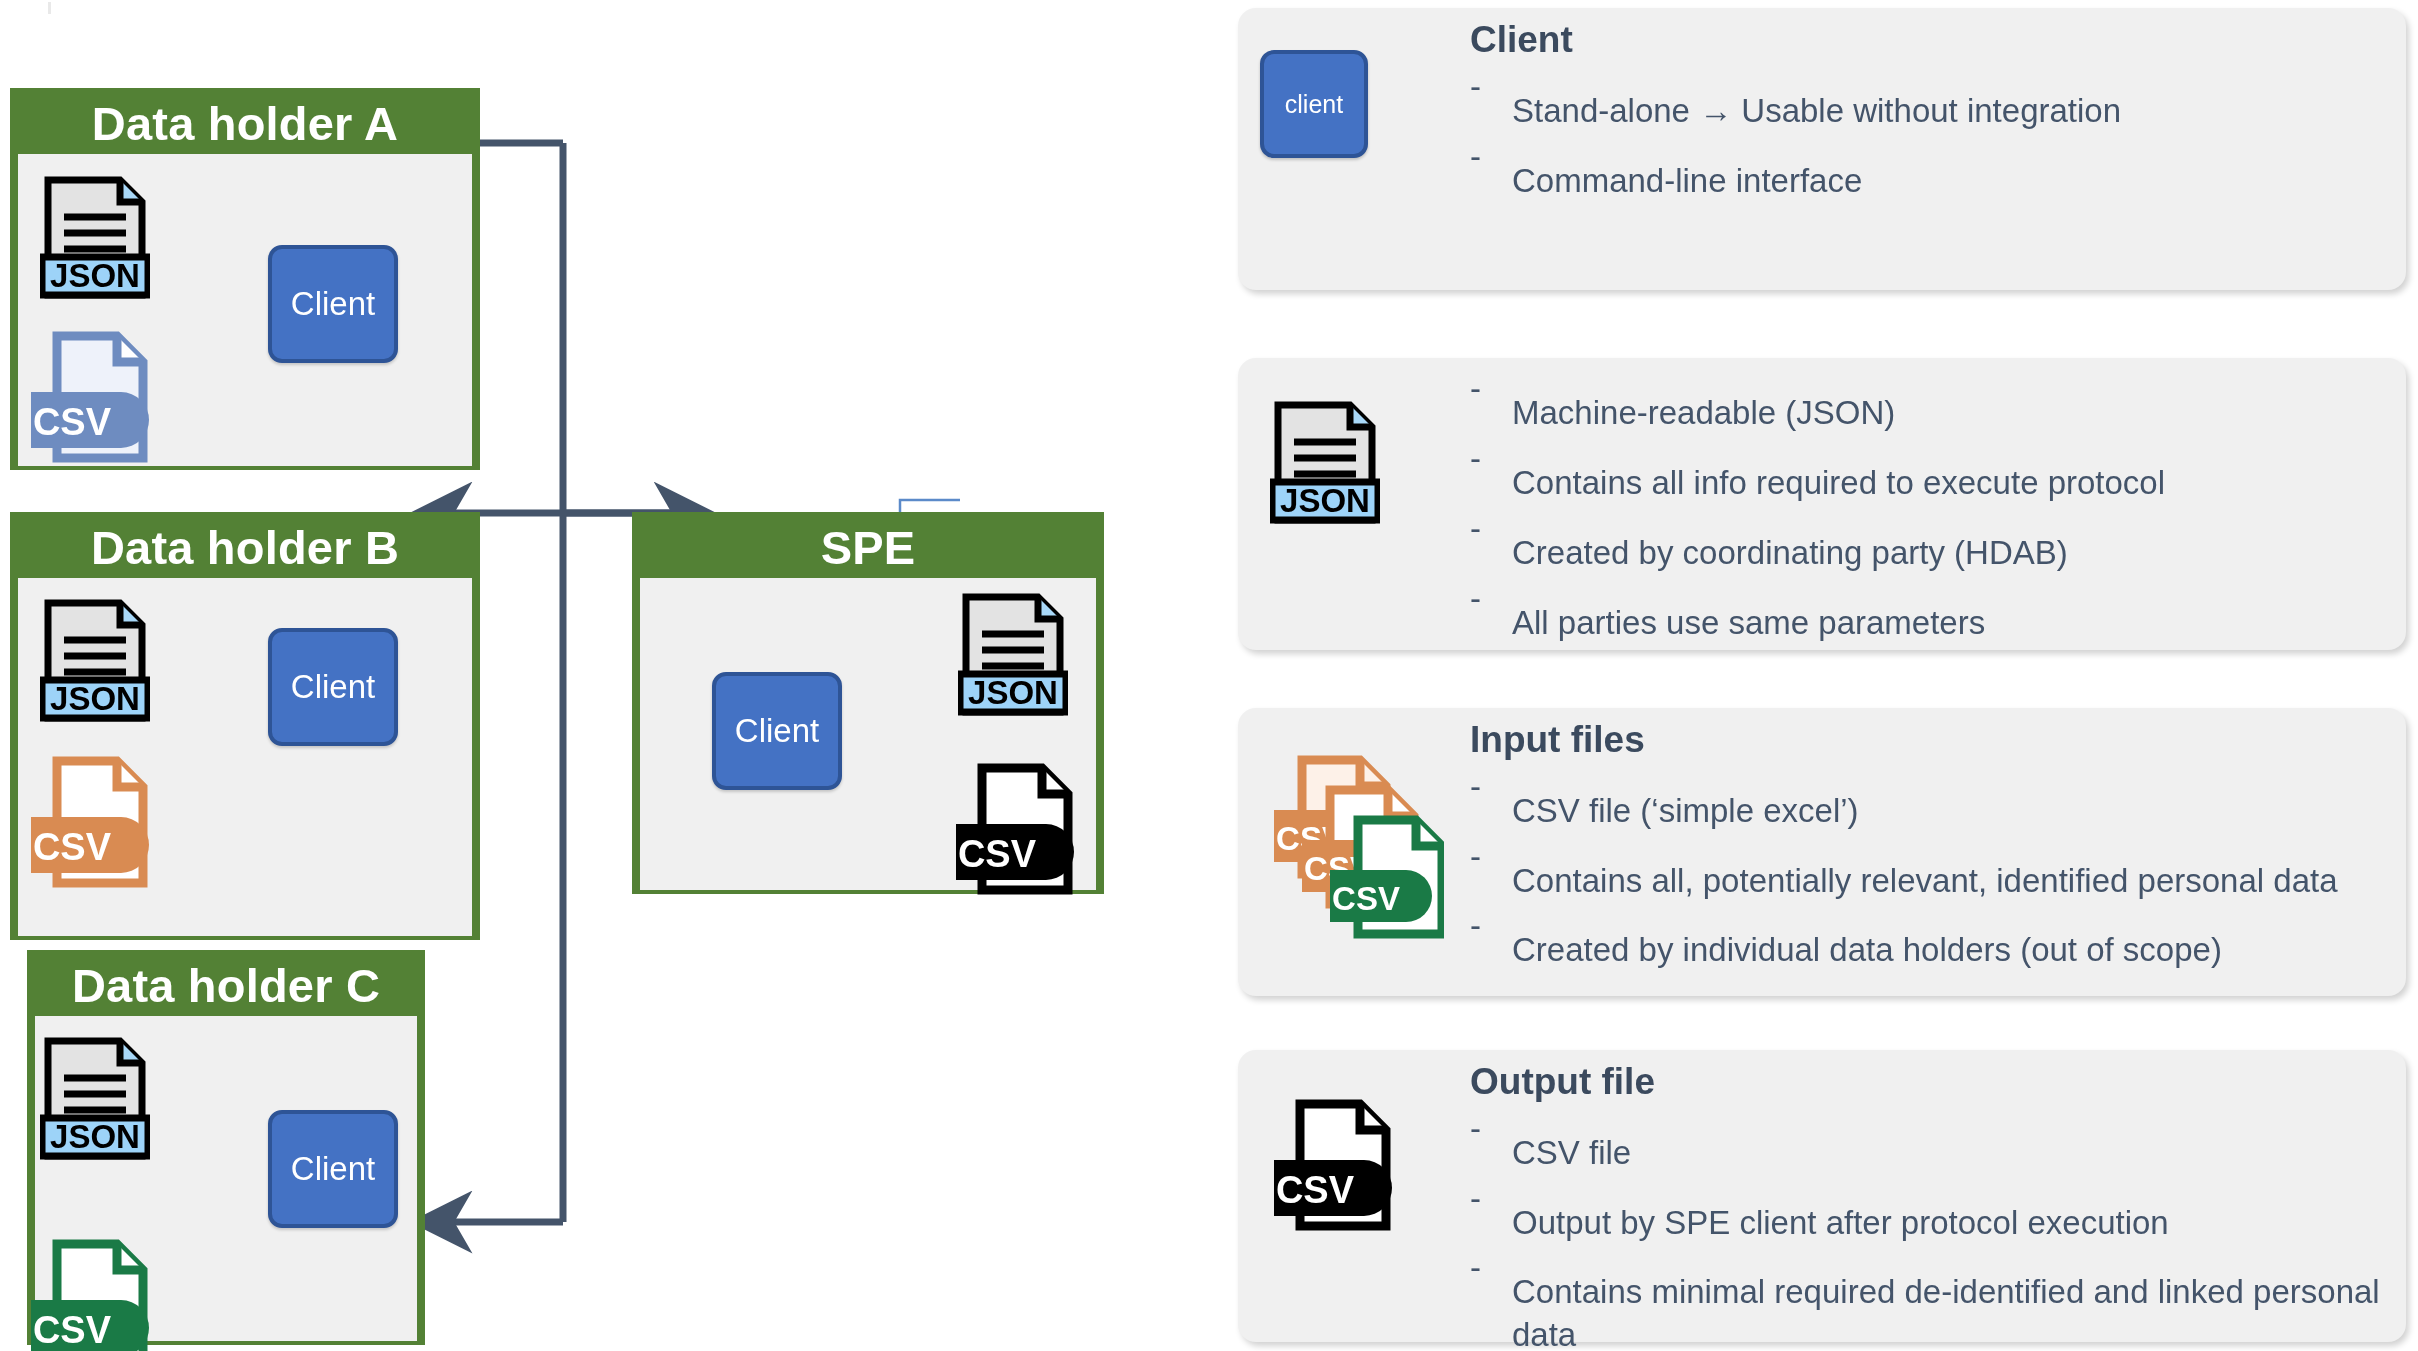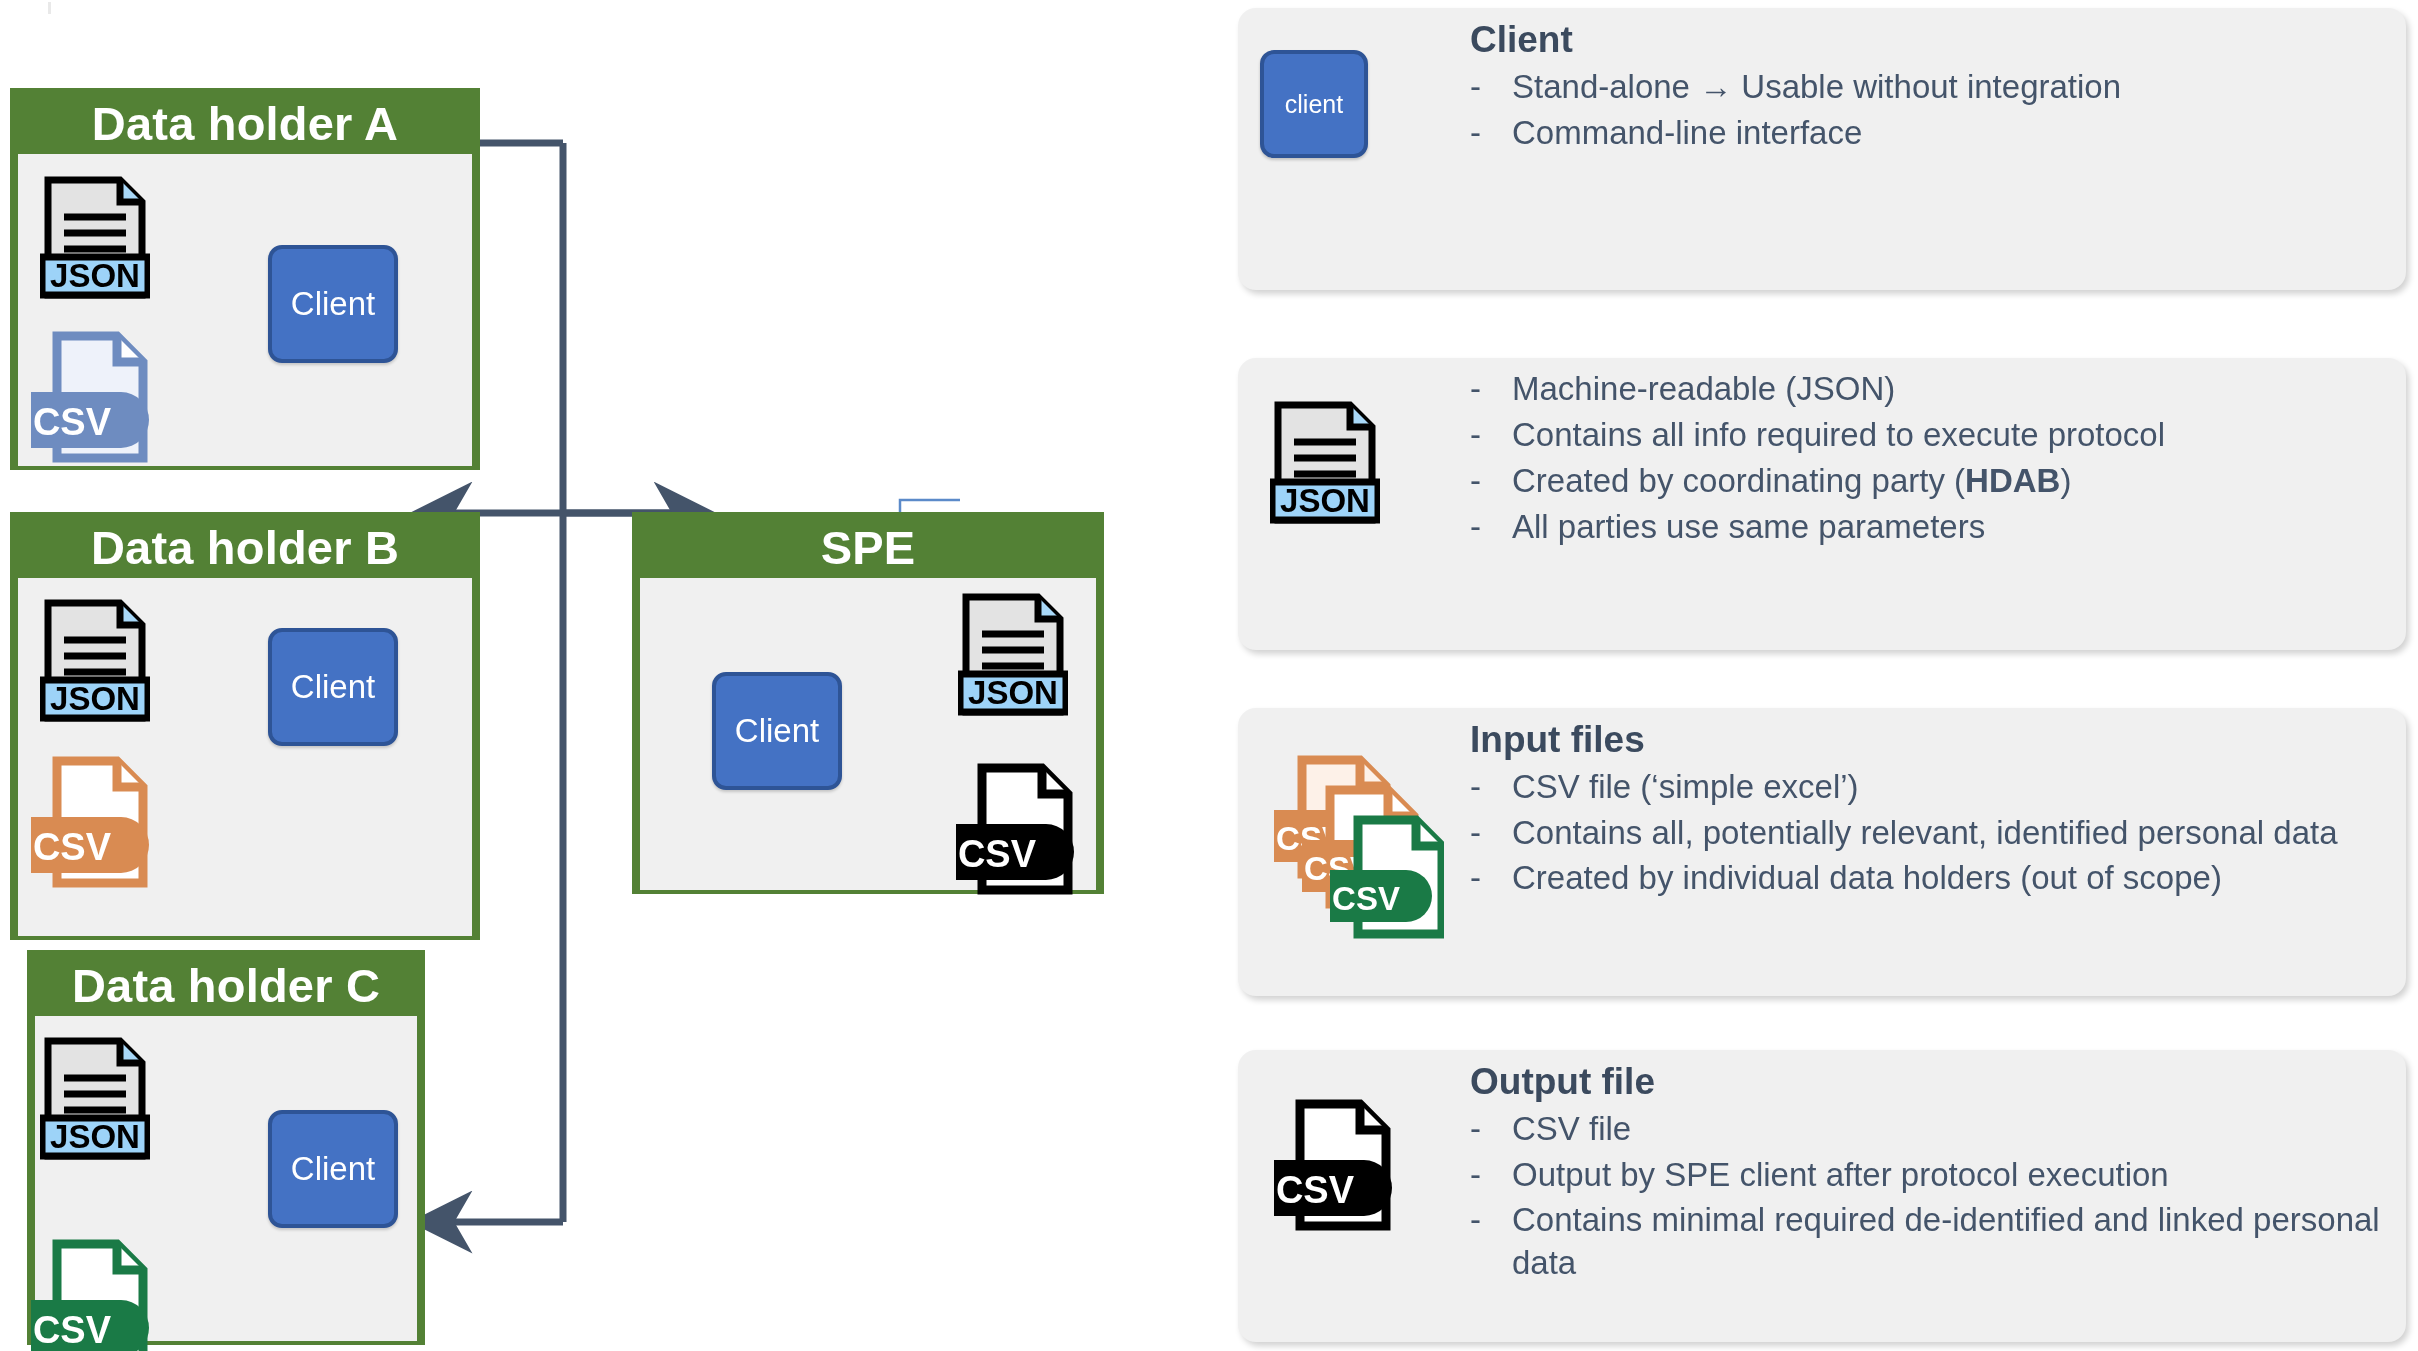--- a/index.html
+++ b/index.html
@@ -27,22 +27,22 @@
   #legend{position:absolute;left:1228px;top:0;width:1190px;height:1351px;}
   .panel{position:absolute;left:10px;width:1168px;background:#f0f0f0;
          border-radius:18px;box-shadow:3px 4px 6px rgba(0,0,0,.18);
          box-sizing:border-box;}
   .panel-icon{position:absolute;left:22px;}
   .panel-text{position:absolute;left:232px;top:10px;right:14px;}
   .panel-title{font-size:37px;font-weight:bold;color:#3b4a5e;margin:0 0 4px 0;line-height:1.18;}
   .bullets{list-style:none;margin:0;padding:0;}
   .bullets li{display:flex;color:#44546a;font-size:33px;line-height:1.30;margin-bottom:3px;}
   .bullets li .dash{width:42px;flex:0 0 42px;}
-  .bullets li .btxt{flex:1;}
-  .bullets b{font-weight:bold;text-align:right;}
+  .bullets li .btxt{flex:1;margin-top:24px;}
+  .bullets b{font-weight:normal;text-align:right;}
   .noise{position:absolute;left:48px;top:2px;width:3px;height:12px;background:#e9e9e9;}
 </style>
 </head>
 <body>
 
 <div class="noise"></div>
 
 <div id="diagram">
 
   <svg width="1190" height="1351" style="position:absolute;left:0;top:0;">

